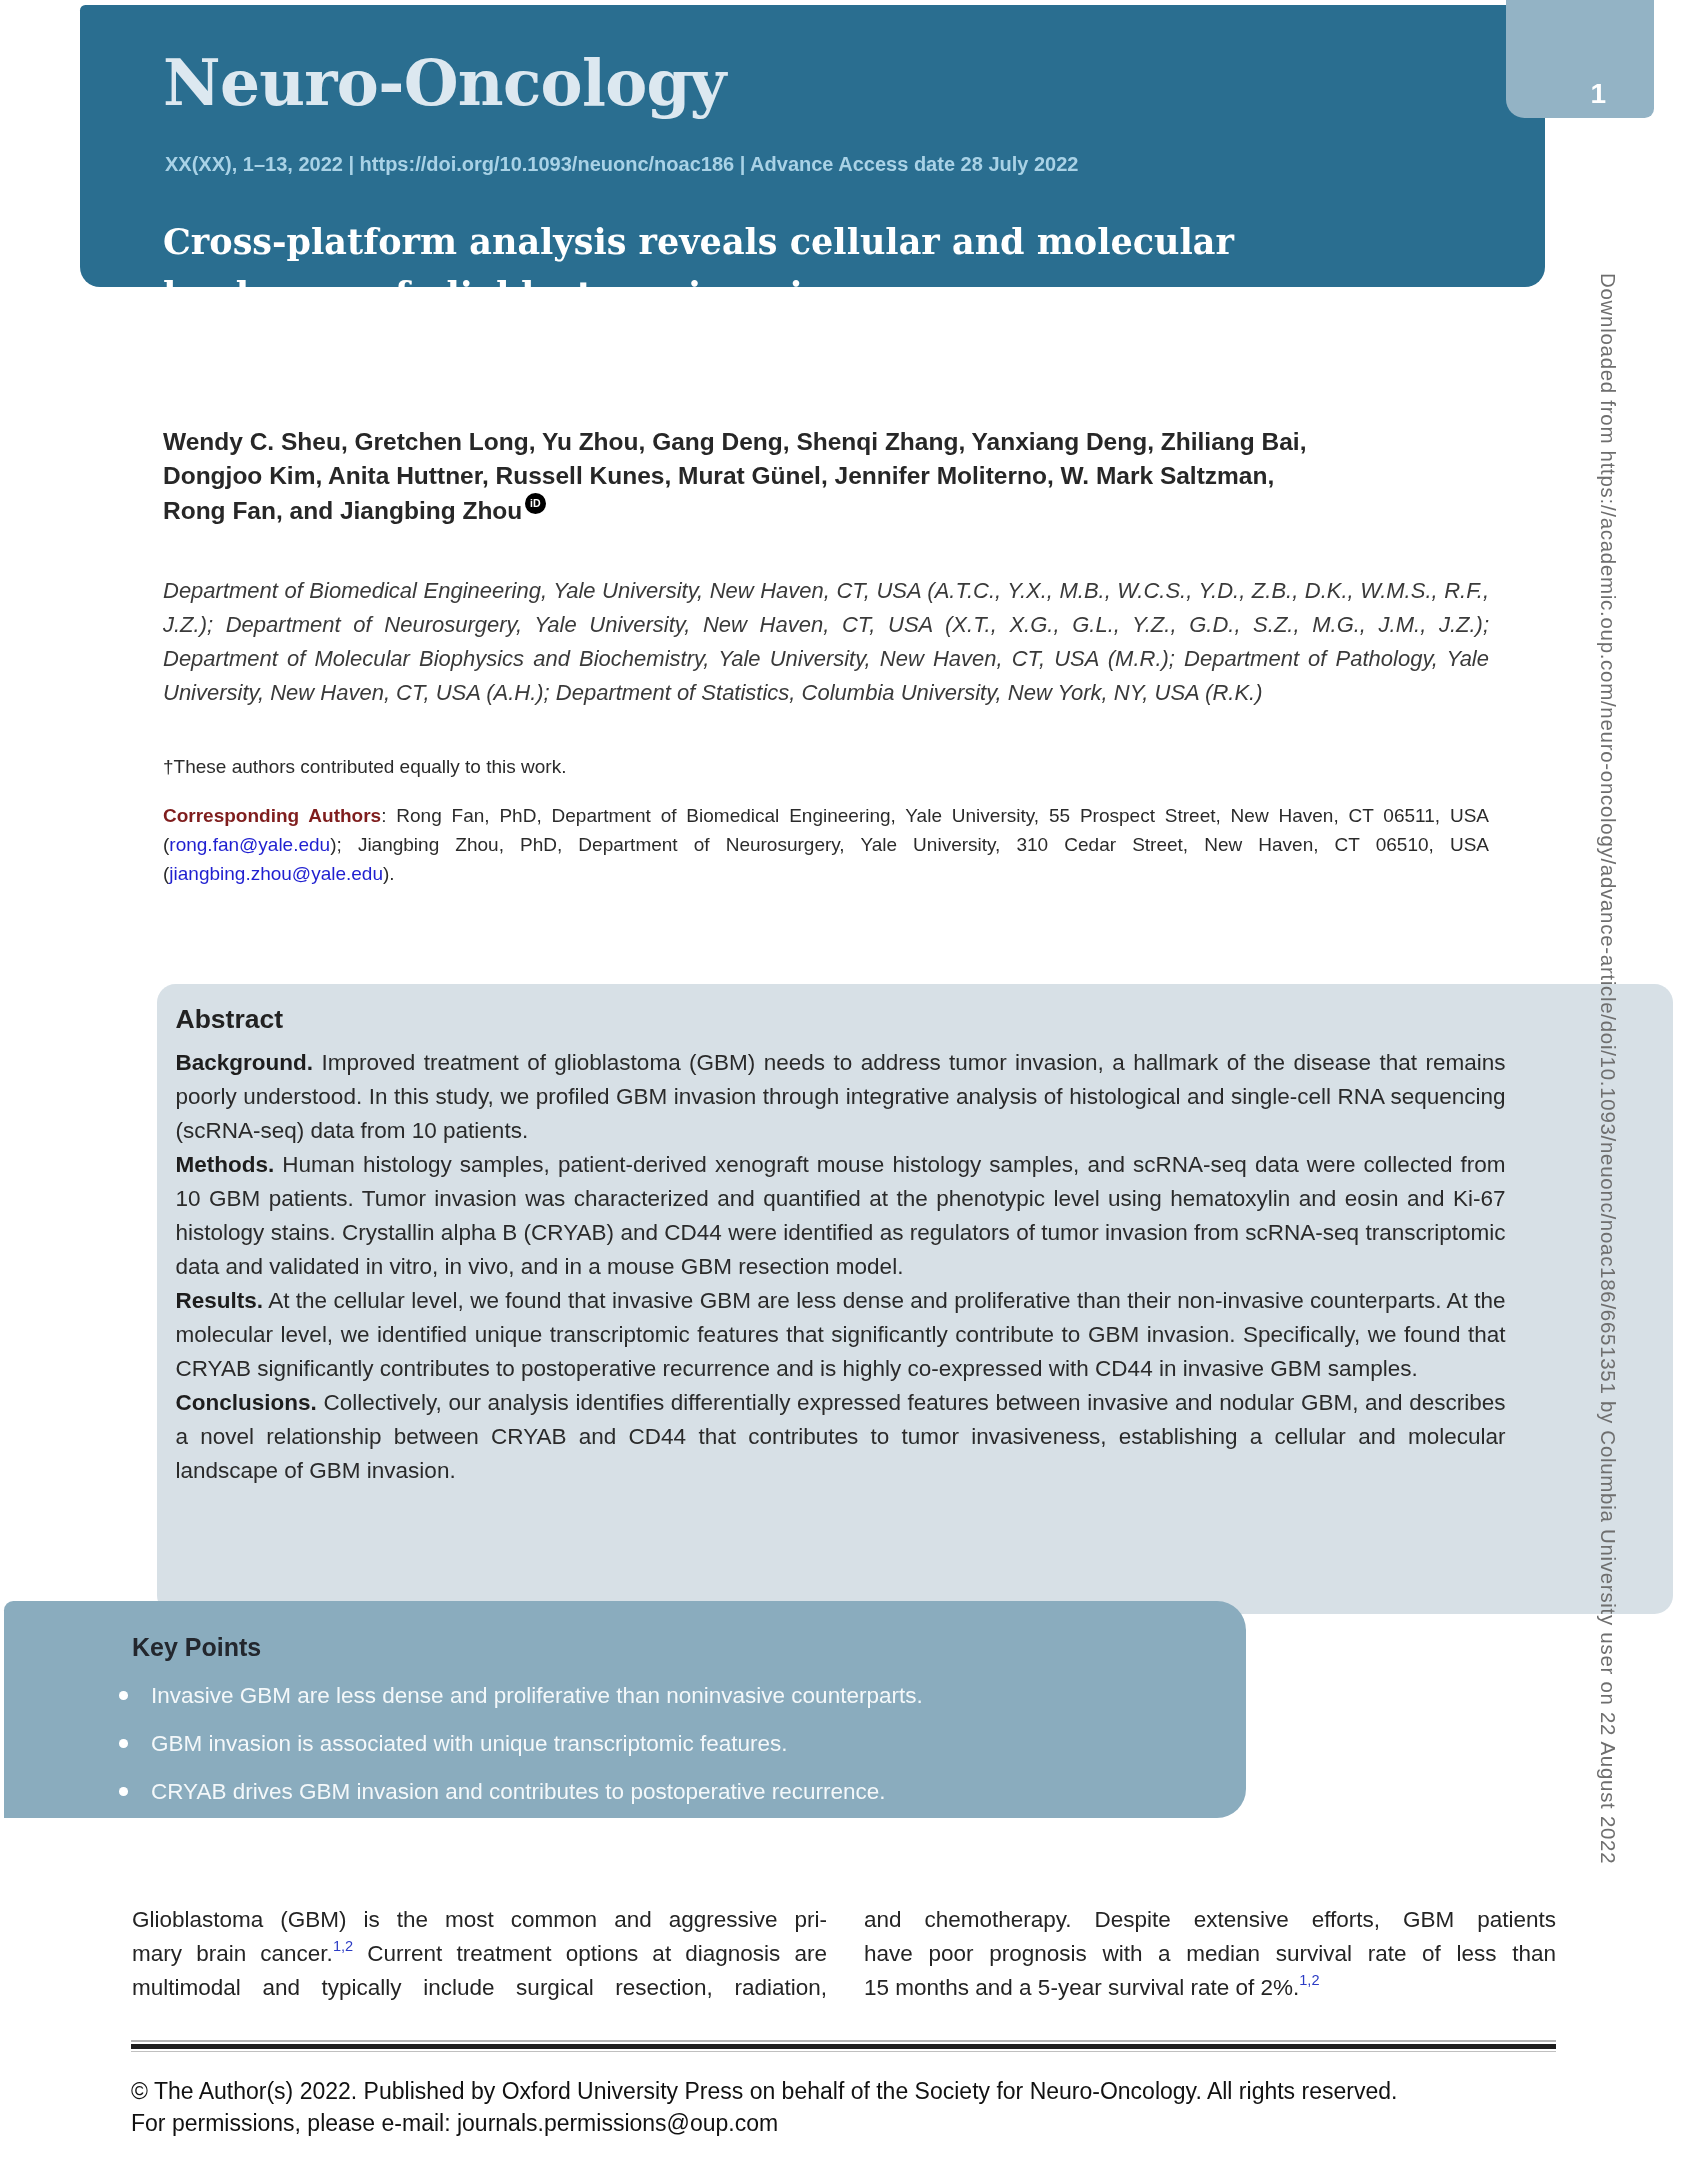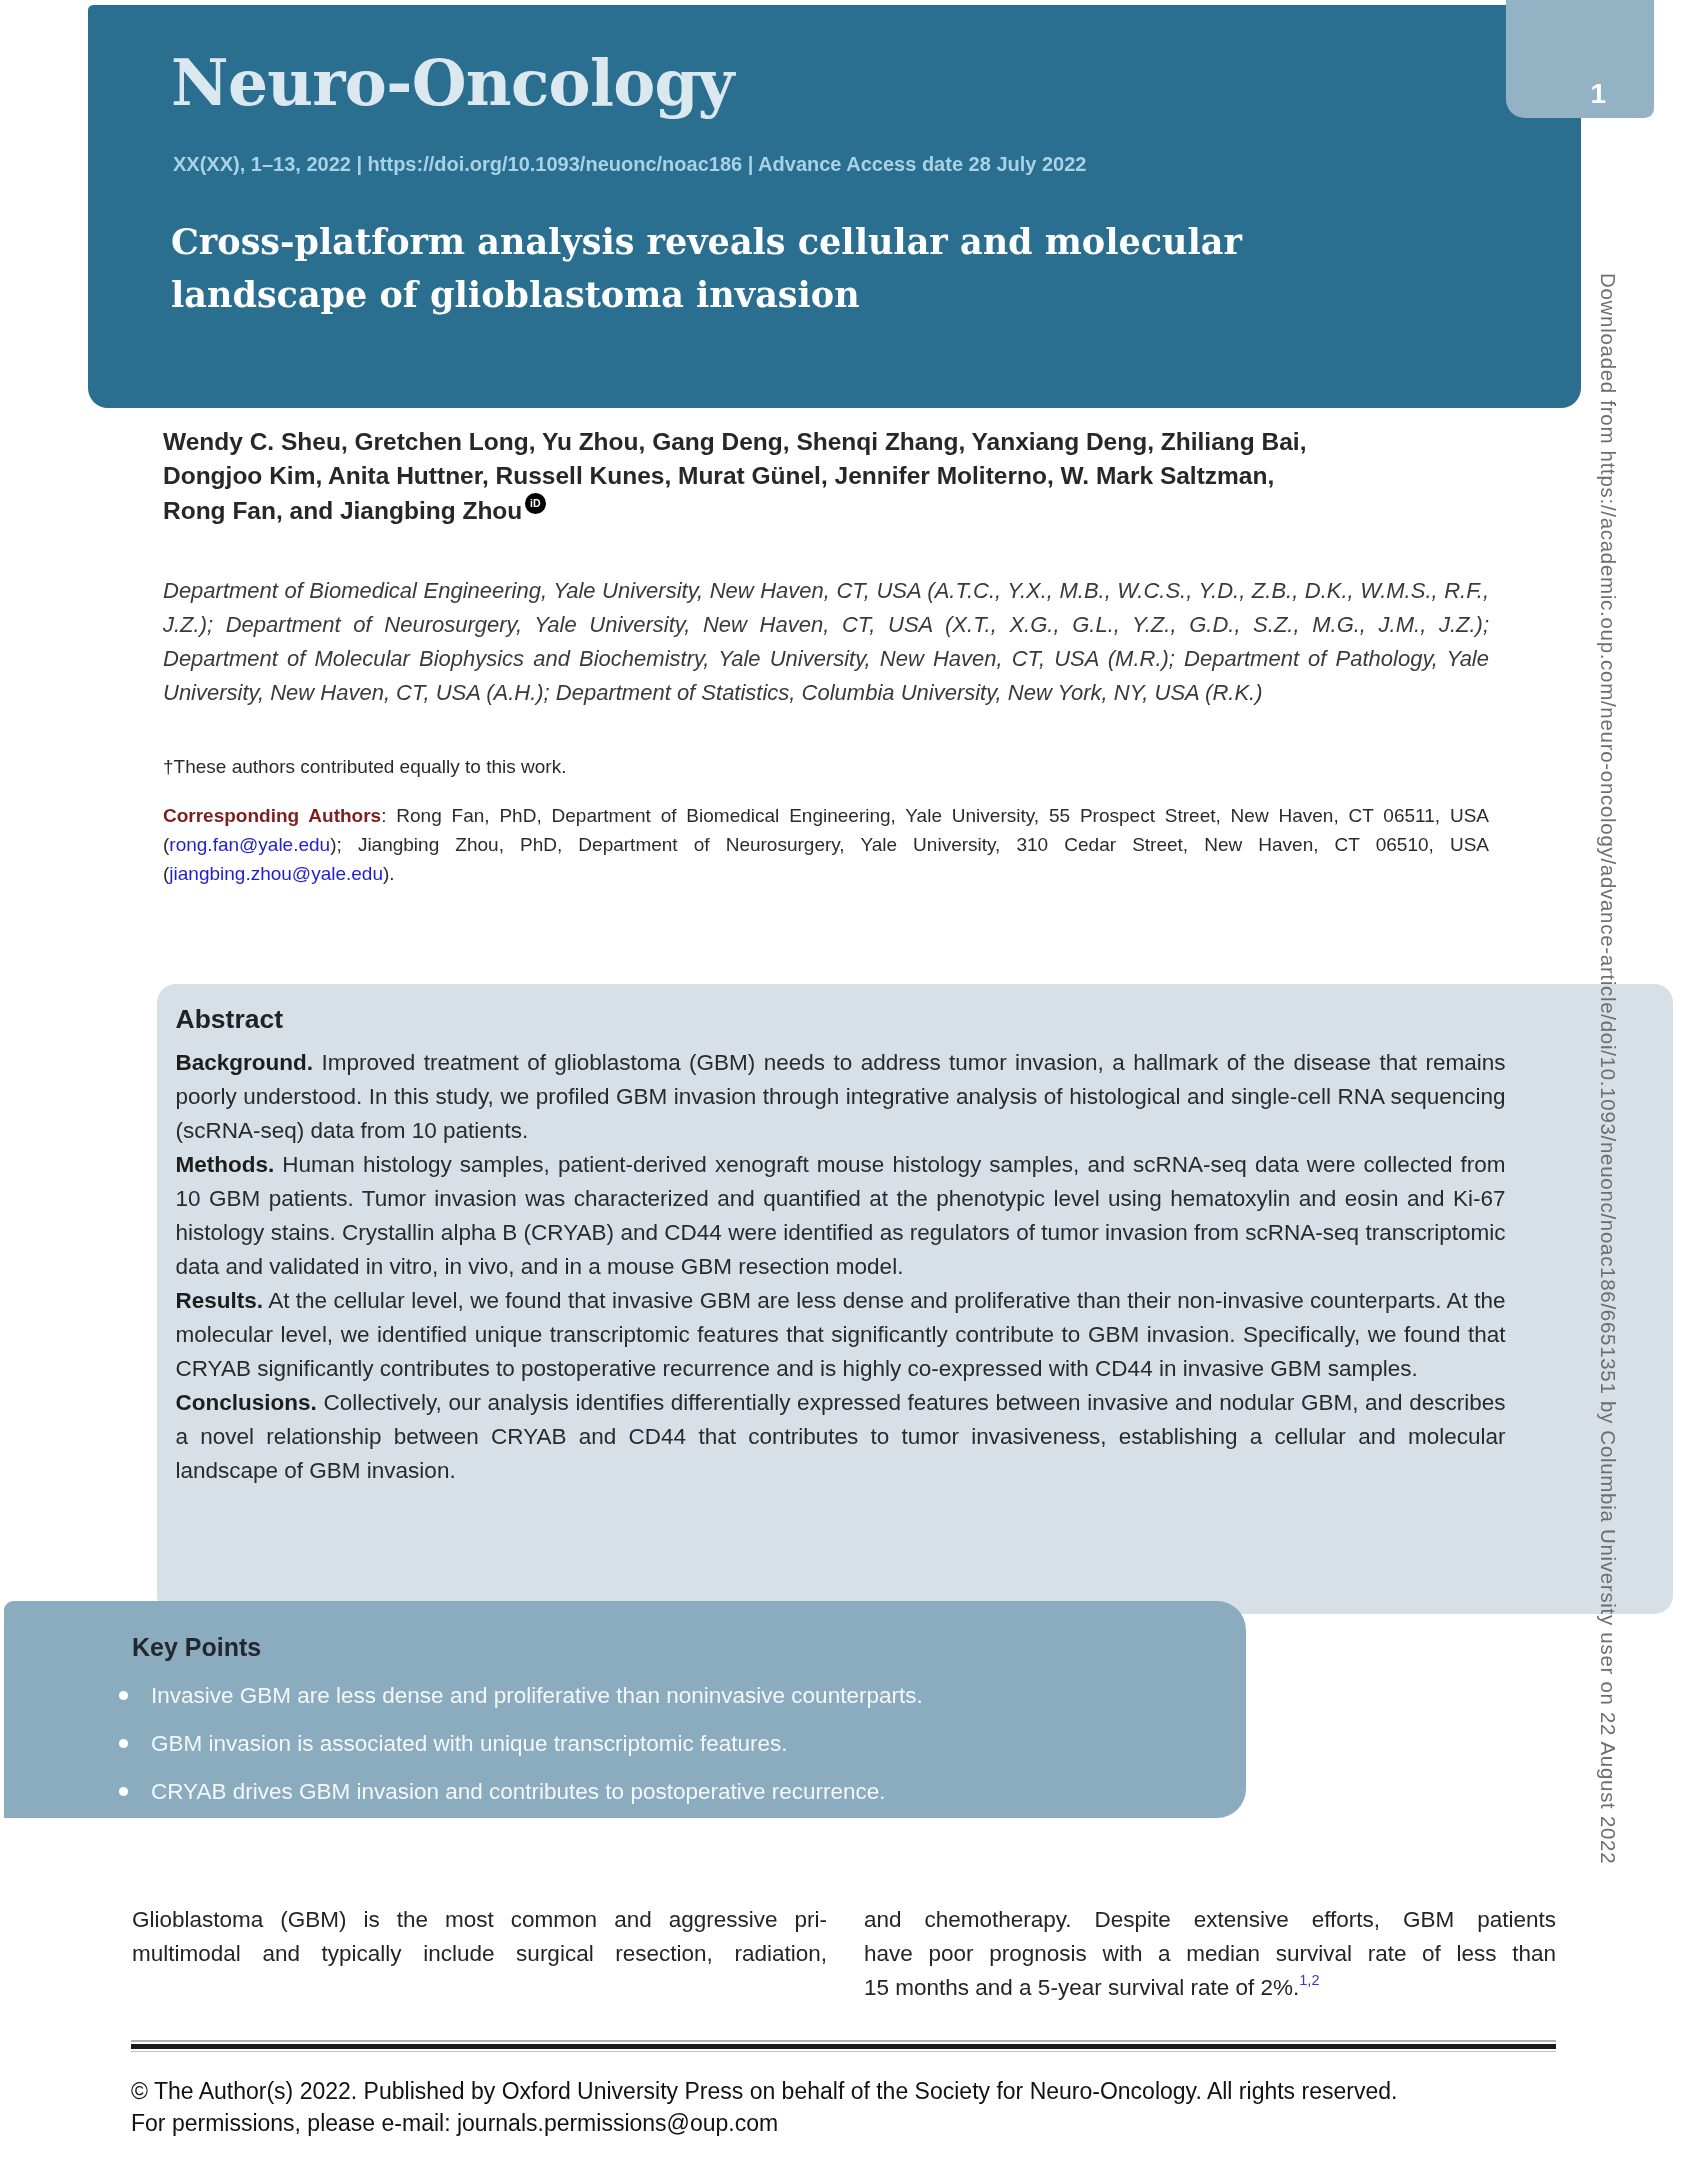--- a/index.html
+++ b/index.html
@@ -6,22 +6,22 @@
   body{
     position:relative;
     width:1687px;height:2183px;
     background:#ffffff;
     font-family:"Liberation Sans", sans-serif;
     color:#242424;
     overflow:hidden;
   }
   
   .header-box{
-    position:absolute;left:88px;top:5.3px;width:1465px;height:403px;
-    background:#2a6e90;border-radius:5.3px 5.3px 20px 20px;padding-left:28px;
+    position:absolute;left:80px;top:5.3px;width:1465px;height:282px;
+    background:#2a6e90;border-radius:5.3px 5.3px 20px 20px;
   }
   .journal-title{
     position:absolute;left:83px;top:45px;
     font-family:"DejaVu Serif", serif;font-weight:bold;
     font-size:63px;line-height:66px;color:#dce8f0;letter-spacing:-0.7px;
   }
   .citation-line{
     position:absolute;left:85px;top:148px;
     font-size:20px;font-weight:bold;color:#a9d2e6;letter-spacing:0px;
   }
@@ -173,20 +173,21 @@
   <div class="key-heading">Key Points</div>
   <ul class="key-list">
     <li>Invasive GBM are less dense and proliferative than noninvasive counterparts.</li>
     <li>GBM invasion is associated with unique transcriptomic features.</li>
     <li>CRYAB drives GBM invasion and contributes to postoperative recurrence.</li>
   </ul>
 </div>
 
 <div class="intro-col intro-left">
   <div class="jline">Glioblastoma (GBM) is the most common and aggressive pri-</div>
+  <div class="jline"><span>mary brain cancer.</span><sup class="ref">1,2</sup><span> Current treatment options at diagnosis are</span></div>
   <div class="jline">multimodal and typically include surgical resection, radiation,</div>
 </div>
 
 <div class="intro-col intro-right">
   <div class="jline">and chemotherapy. Despite extensive efforts, GBM patients</div>
   <div class="jline">have poor prognosis with a median survival rate of less than</div>
   <div class="lline"><span>15 months and a 5-year survival rate of 2%.</span><sup class="ref">1,2</sup></div>
 </div>
 
 <div class="footer-rule">

